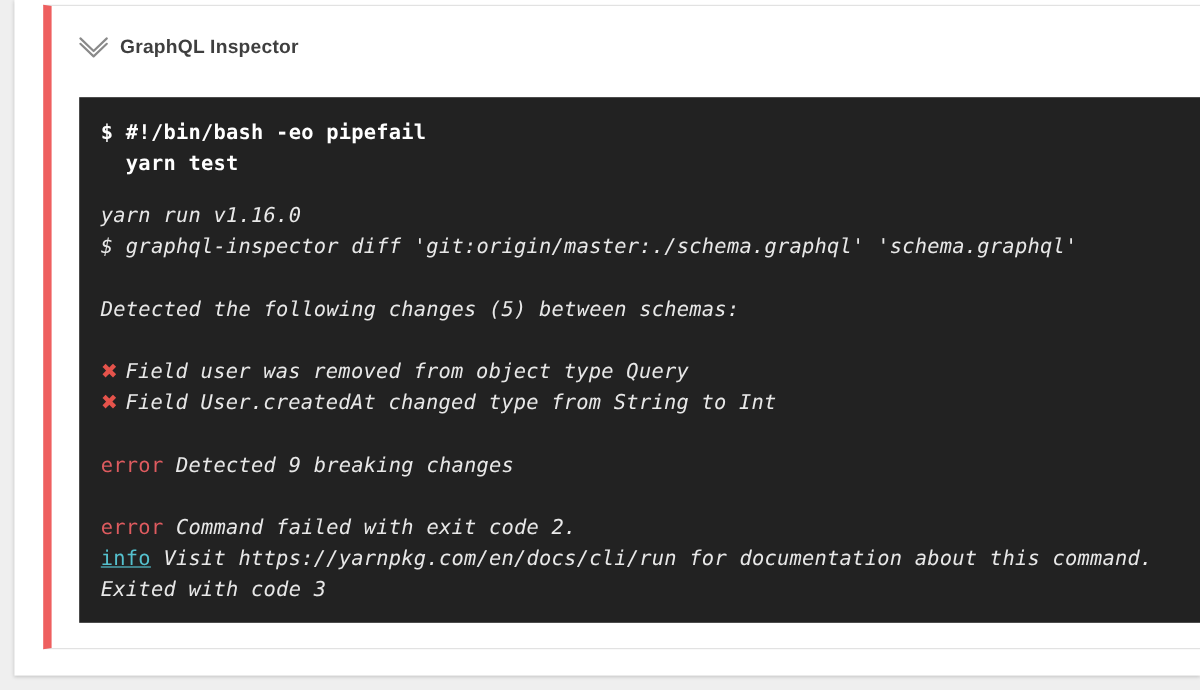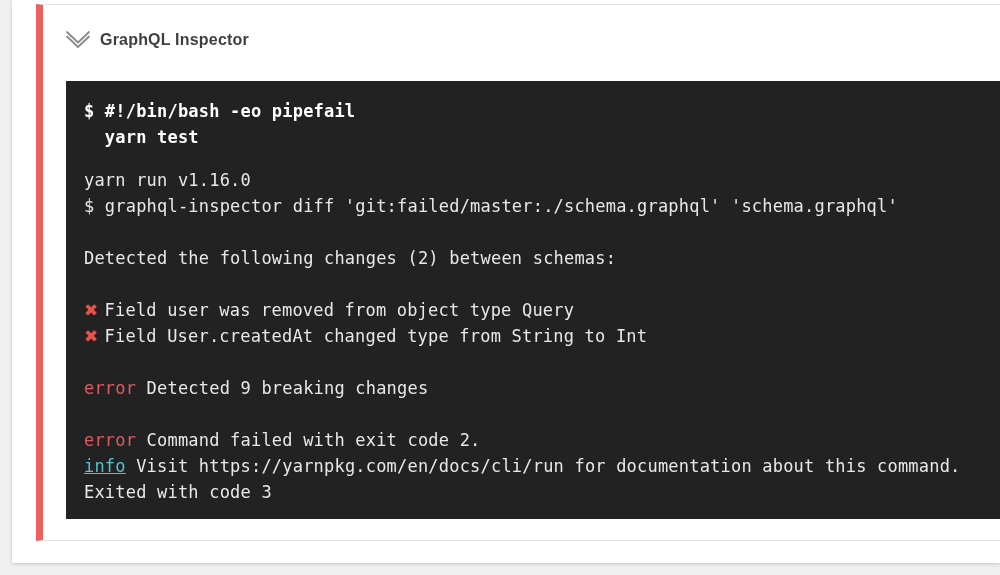--- a/index.html
+++ b/index.html
@@ -79,21 +79,21 @@
     margin-bottom: 17px;
   }
   .t-line {
     white-space: pre;
     height: 26px;
   }
   .t-cmd {
     font-weight: 700;
     color: var(--terminal-bold, #ffffff);
   }
-  .seg-default { color: var(--terminal-text, #e8e8e8); }
+  .seg-default { color: var(--terminal-text, #e8e8e8); font-style: italic; }
   .seg-red     { color: var(--error-red, #de5b5f); margin-top: 20px; }
   .seg-cross   { color: var(--cross-red, #e5534b); font-family: "DejaVu Sans", sans-serif; font-weight: 700; }
   .seg-cyan    { color: var(--info-cyan, #55c1ce); text-decoration: underline; }
 </style>
 </head>
 <body>
 
 <div class="panel">
   <div class="card">
 
@@ -105,23 +105,23 @@
       <span class="section-title">GraphQL Inspector</span>
     </div>
 
     <div class="terminal">
       <div class="t-cmd-block">
           <div class="t-line t-cmd">$ #!/bin/bash -eo pipefail</div>
           <div class="t-line t-cmd">  yarn test</div>
         </div>
       <div>
           <div class="t-line"><span class="seg-default">yarn run v1.16.0</span></div>
-          <div class="t-line"><span class="seg-default">$ graphql-inspector diff 'git:failed/master:./schema.graphql' 'schema.graphql'</span></div>
+          <div class="t-line"><span class="seg-default">$ graphql-inspector diff 'git:origin/master:./schema.graphql' 'schema.graphql'</span></div>
           <div class="t-line"></div>
-          <div class="t-line"><span class="seg-default">Detected the following changes (2) between schemas:</span></div>
+          <div class="t-line"><span class="seg-default">Detected the following changes (5) between schemas:</span></div>
           <div class="t-line"></div>
           <div class="t-line"><span class="seg-cross">✖ </span><span class="seg-default">Field user was removed from object type Query</span></div>
           <div class="t-line"><span class="seg-cross">✖ </span><span class="seg-default">Field User.createdAt changed type from String to Int</span></div>
           <div class="t-line"></div>
           <div class="t-line"><span class="seg-red">error</span><span class="seg-default"> Detected 9 breaking changes</span></div>
           <div class="t-line"></div>
           <div class="t-line"><span class="seg-red">error</span><span class="seg-default"> Command failed with exit code 2.</span></div>
           <div class="t-line"><span class="seg-cyan">info</span><span class="seg-default"> Visit https://yarnpkg.com/en/docs/cli/run for documentation about this command.</span></div>
           <div class="t-line"><span class="seg-default">Exited with code 3</span></div>
         </div>

